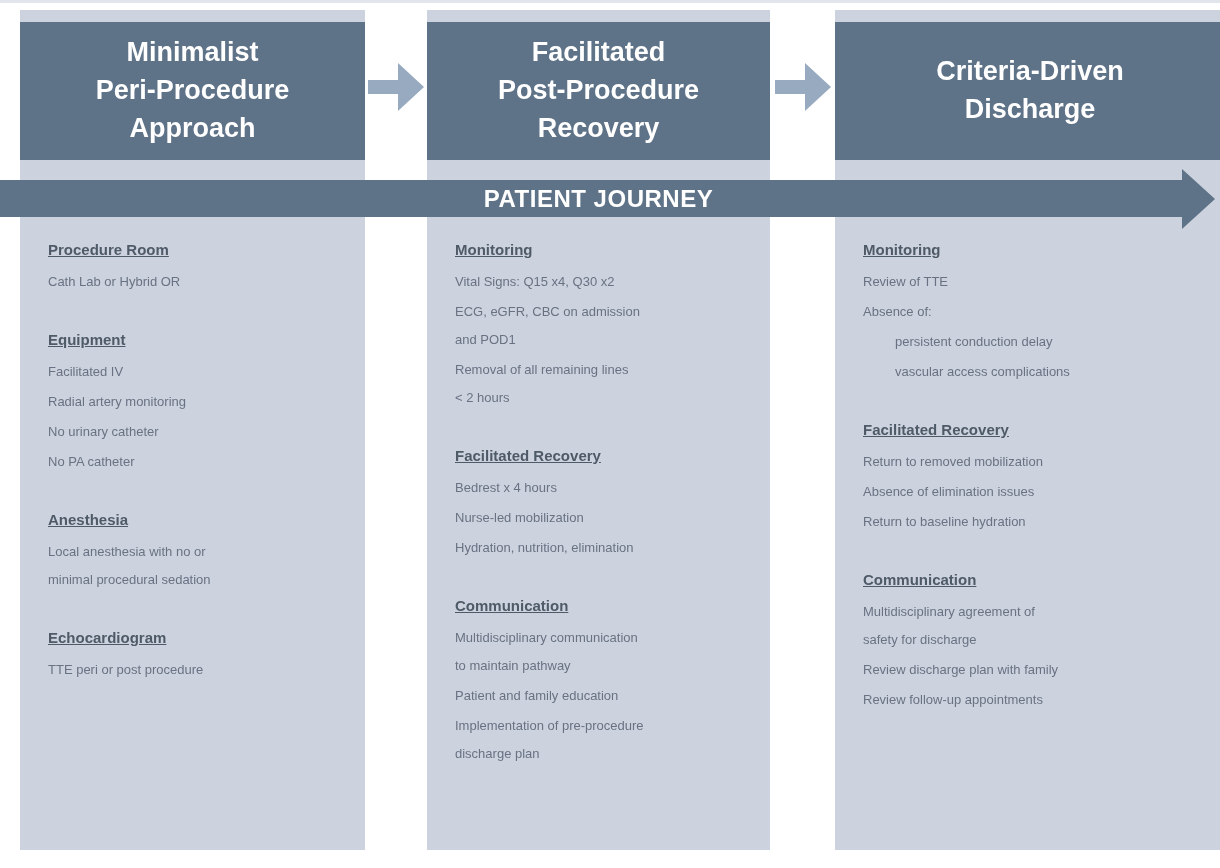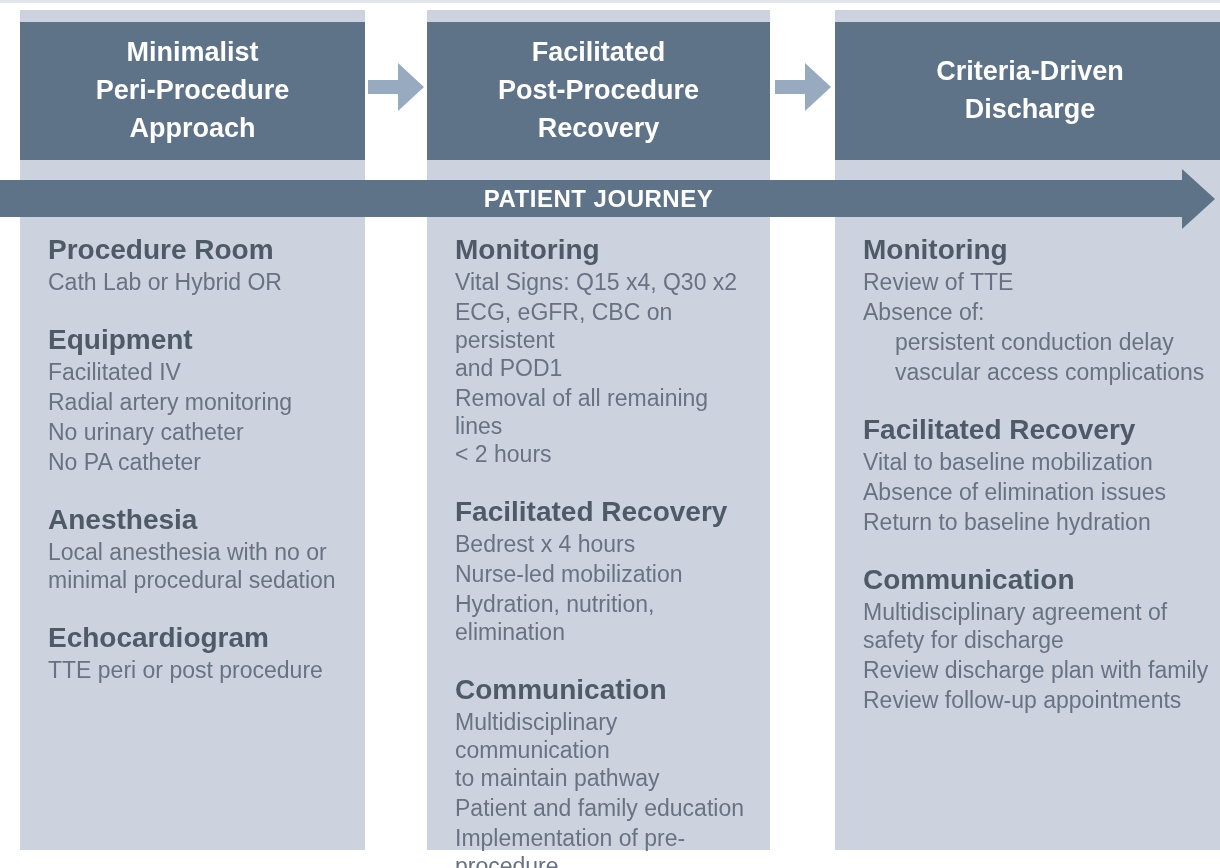--- a/index.html
+++ b/index.html
@@ -43,26 +43,27 @@
     white-space: pre-line;
   }
 
   .col-content {
     position: absolute; top: 208px; left: 0; right: 0; bottom: 0;
     padding: 18px 14px 0 28px;
   }
   .section + .section { margin-top: 30px; }
   .section-heading {
     color: var(--heading-text, #4e5a68);
-    font-weight: bold; font-size: 28px; line-height: 28px;
+    font-weight: bold; font-size: 15px; line-height: 28px;
     margin-bottom: 4px;
+    text-decoration: underline;
   }
   .item {
     color: var(--body-text, #687283);
-    font-size: 23px; line-height: 28px;
+    font-size: 13px; line-height: 28px;
     margin-bottom: 2px;
     white-space: pre-line;
   }
   .item.indent { padding-left: 32px; }
 
   .flow-arrow {
     position: absolute; top: 63px; width: 56px; height: 48px;
   }
   .flow-arrow-1 { left: 368px; }
   .flow-arrow-2 { left: 775px; }
@@ -120,21 +121,21 @@
   </div>
 
   <div class="col col-2">
     <div class="col-header">Facilitated
 Post-Procedure
 Recovery</div>
     <div class="col-content">
       <div class="section">
         <div class="section-heading">Monitoring</div>
         <div class="item">Vital Signs: Q15 x4, Q30 x2</div>
-        <div class="item">ECG, eGFR, CBC on persistent
+        <div class="item">ECG, eGFR, CBC on admission
 and POD1</div>
         <div class="item">Removal of all remaining lines
 &lt; 2 hours</div>
       </div>
       <div class="section">
         <div class="section-heading">Facilitated Recovery</div>
         <div class="item">Bedrest x 4 hours</div>
         <div class="item">Nurse-led mobilization</div>
         <div class="item">Hydration, nutrition, elimination</div>
       </div>
@@ -155,21 +156,21 @@
     <div class="col-content">
       <div class="section">
         <div class="section-heading">Monitoring</div>
         <div class="item">Review of TTE</div>
         <div class="item">Absence of:</div>
         <div class="item indent">persistent conduction delay</div>
         <div class="item indent">vascular access complications</div>
       </div>
       <div class="section">
         <div class="section-heading">Facilitated Recovery</div>
-        <div class="item">Vital to baseline mobilization</div>
+        <div class="item">Return to removed mobilization</div>
         <div class="item">Absence of elimination issues</div>
         <div class="item">Return to baseline hydration</div>
       </div>
       <div class="section">
         <div class="section-heading">Communication</div>
         <div class="item">Multidisciplinary agreement of
 safety for discharge</div>
         <div class="item">Review discharge plan with family</div>
         <div class="item">Review follow-up appointments</div>
       </div>

